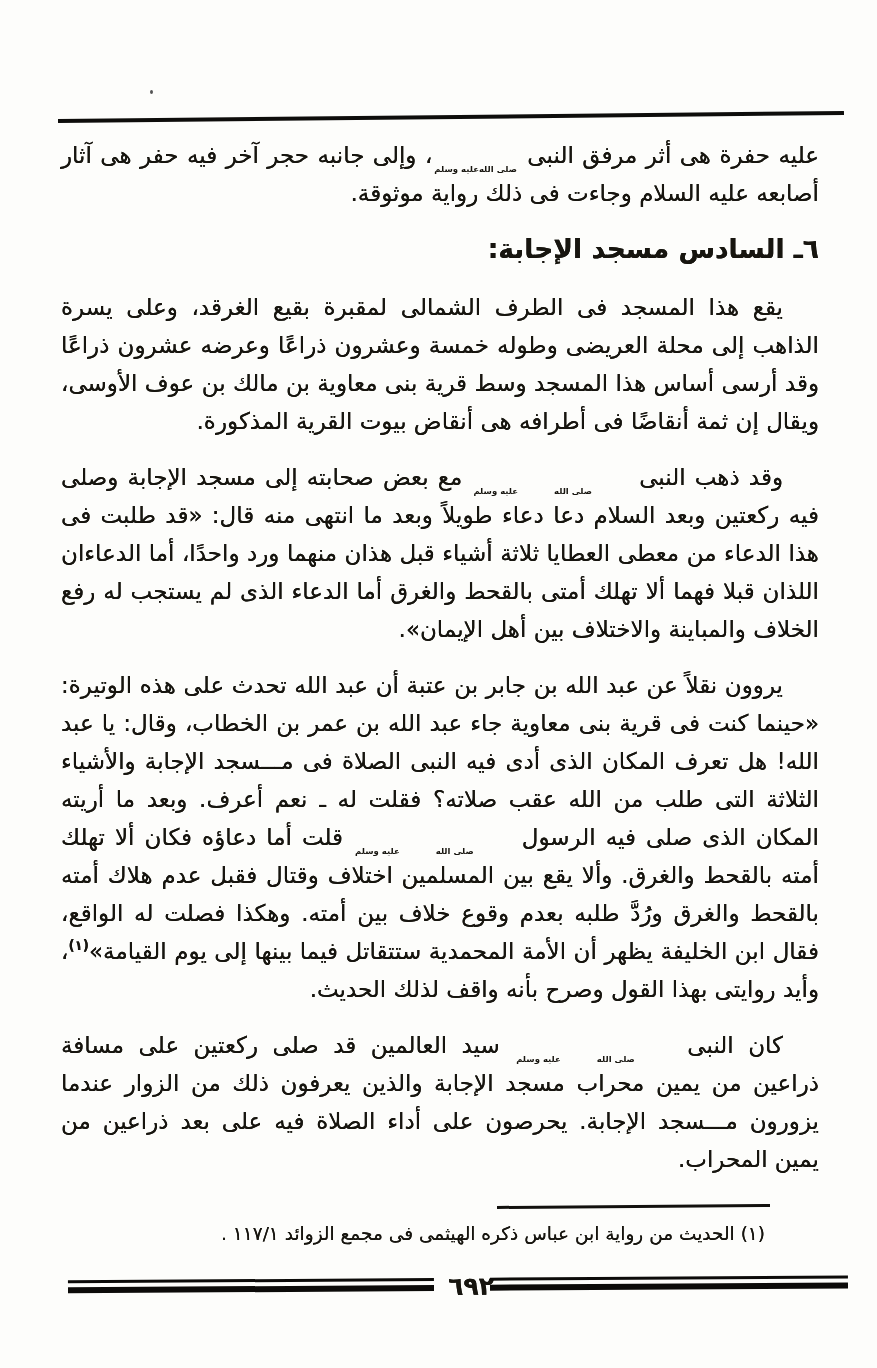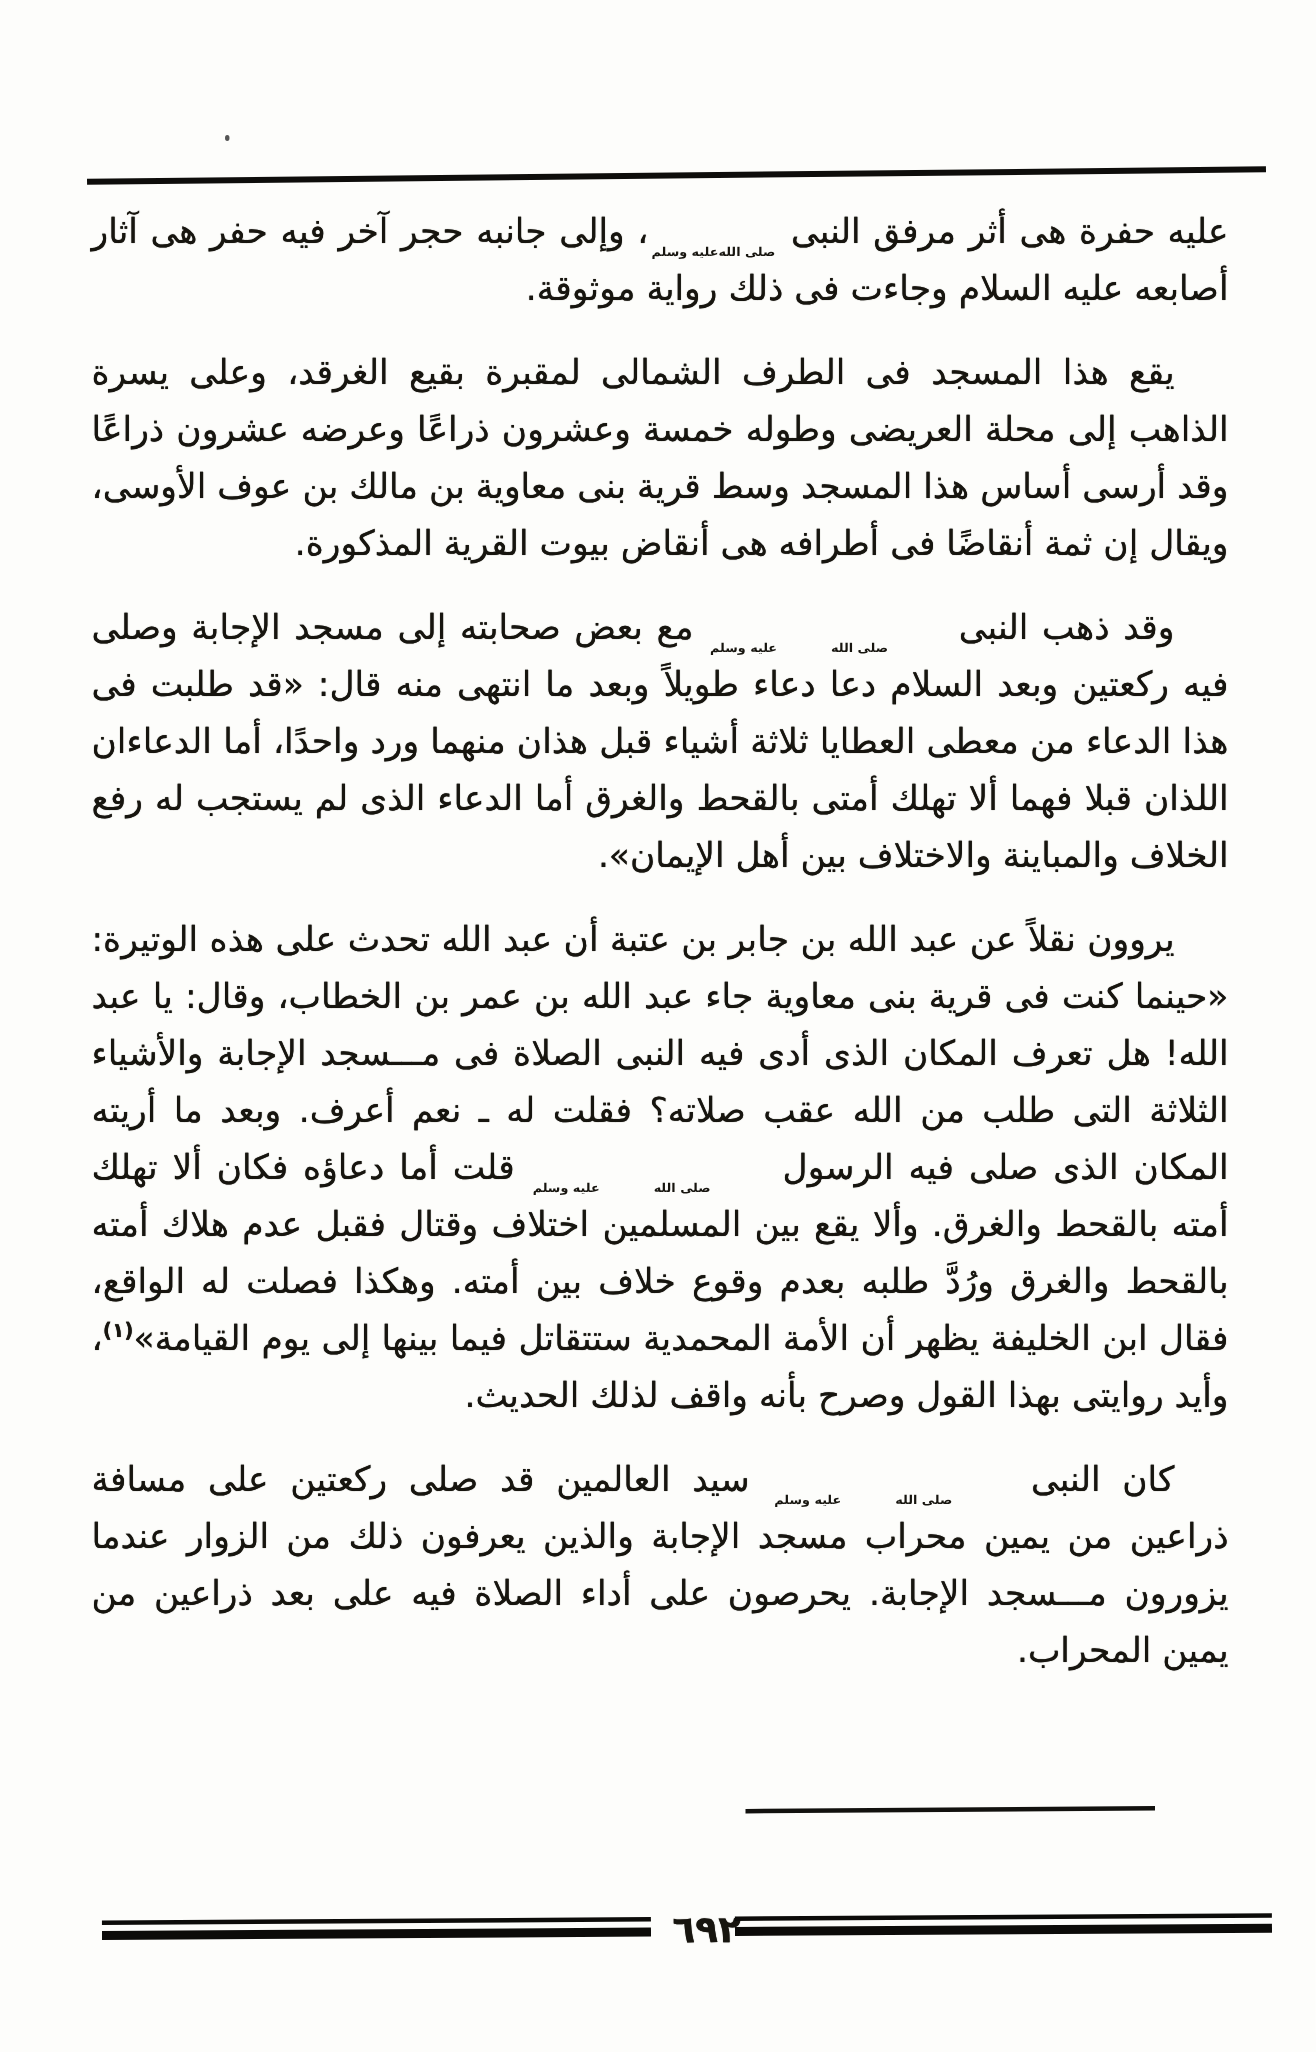--- a/index.html
+++ b/index.html
@@ -97,35 +97,37 @@
 
 <div class="page">
   <div class="top-rule"></div>
   <div class="speck"></div>
 
   <div class="body-text" dir="rtl">
       <p class="para no-indent">عليه حفرة هى أثر مرفق النبى <span class="saw">
           <span>صلى الله</span>
           <span>عليه وسلم</span>
         </span>، وإلى جانبه حجر آخر فيه حفر هى آثار أصابعه عليه السلام وجاءت فى ذلك رواية موثوقة.</p>
+      <h2 class="heading">٦ـ السادس مسجد الإجابة:</h2>
       <p class="para">يقع هذا المسجد فى الطرف الشمالى لمقبرة بقيع الغرقد، وعلى يسرة الذاهب إلى محلة العريضى وطوله خمسة وعشرون ذراعًا وعرضه عشرون ذراعًا وقد أرسى أساس هذا المسجد وسط قرية بنى معاوية بن مالك بن عوف الأوسى، ويقال إن ثمة أنقاضًا فى أطرافه هى أنقاض بيوت القرية المذكورة.</p>
       <p class="para">وقد ذهب النبى <span class="saw">
           <span>صلى الله</span>
           <span>عليه وسلم</span>
         </span> مع بعض صحابته إلى مسجد الإجابة وصلى فيه ركعتين وبعد السلام دعا دعاء طويلاً وبعد ما انتهى منه قال: «قد طلبت فى هذا الدعاء من معطى العطايا ثلاثة أشياء قبل هذان منهما ورد واحدًا، أما الدعاءان اللذان قبلا فهما ألا تهلك أمتى بالقحط والغرق أما الدعاء الذى لم يستجب له رفع الخلاف والمباينة والاختلاف بين أهل الإيمان».</p>
       <p class="para">يروون نقلاً عن عبد الله بن جابر بن عتبة أن عبد الله تحدث على هذه الوتيرة: «حينما كنت فى قرية بنى معاوية جاء عبد الله بن عمر بن الخطاب، وقال: يا عبد الله! هل تعرف المكان الذى أدى فيه النبى الصلاة فى مـــسجد الإجابة والأشياء الثلاثة التى طلب من الله عقب صلاته؟ فقلت له ـ نعم أعرف. وبعد ما أريته المكان الذى صلى فيه الرسول <span class="saw">
           <span>صلى الله</span>
           <span>عليه وسلم</span>
         </span> قلت أما دعاؤه فكان ألا تهلك أمته بالقحط والغرق. وألا يقع بين المسلمين اختلاف وقتال فقبل عدم هلاك أمته بالقحط والغرق ورُدَّ طلبه بعدم وقوع خلاف بين أمته. وهكذا فصلت له الواقع، فقال ابن الخليفة يظهر أن الأمة المحمدية ستتقاتل فيما بينها إلى يوم القيامة»<sup class="fnref">(١)</sup>، وأيد روايتى بهذا القول وصرح بأنه واقف لذلك الحديث.</p>
       <p class="para">كان النبى <span class="saw">
           <span>صلى الله</span>
           <span>عليه وسلم</span>
         </span> سيد العالمين قد صلى ركعتين على مسافة ذراعين من يمين محراب مسجد الإجابة والذين يعرفون ذلك من الزوار عندما يزورون مـــسجد الإجابة. يحرصون على أداء الصلاة فيه على بعد ذراعين من يمين المحراب.</p>
     </div>
 
   <div class="fn-sep"></div>
+  <div class="fn-text" dir="rtl">(١) الحديث من رواية ابن عباس ذكره الهيثمى فى مجمع الزوائد ١١٧/١ .</div>
 
   <div class="footer">
     <div class="footer-bar left"></div>
     <div class="pagenum">٦٩٢</div>
     <div class="footer-bar right"></div>
   </div>
 </div>
 
 </body></html>

